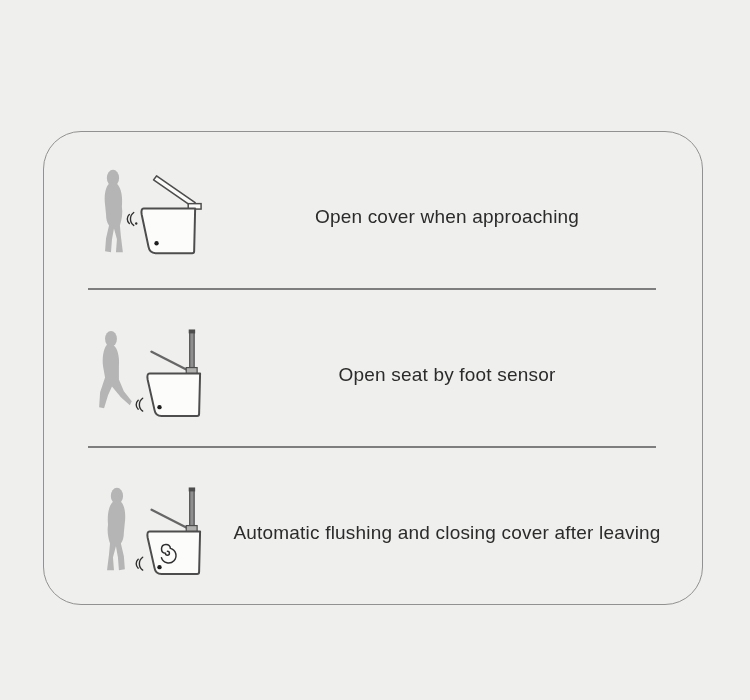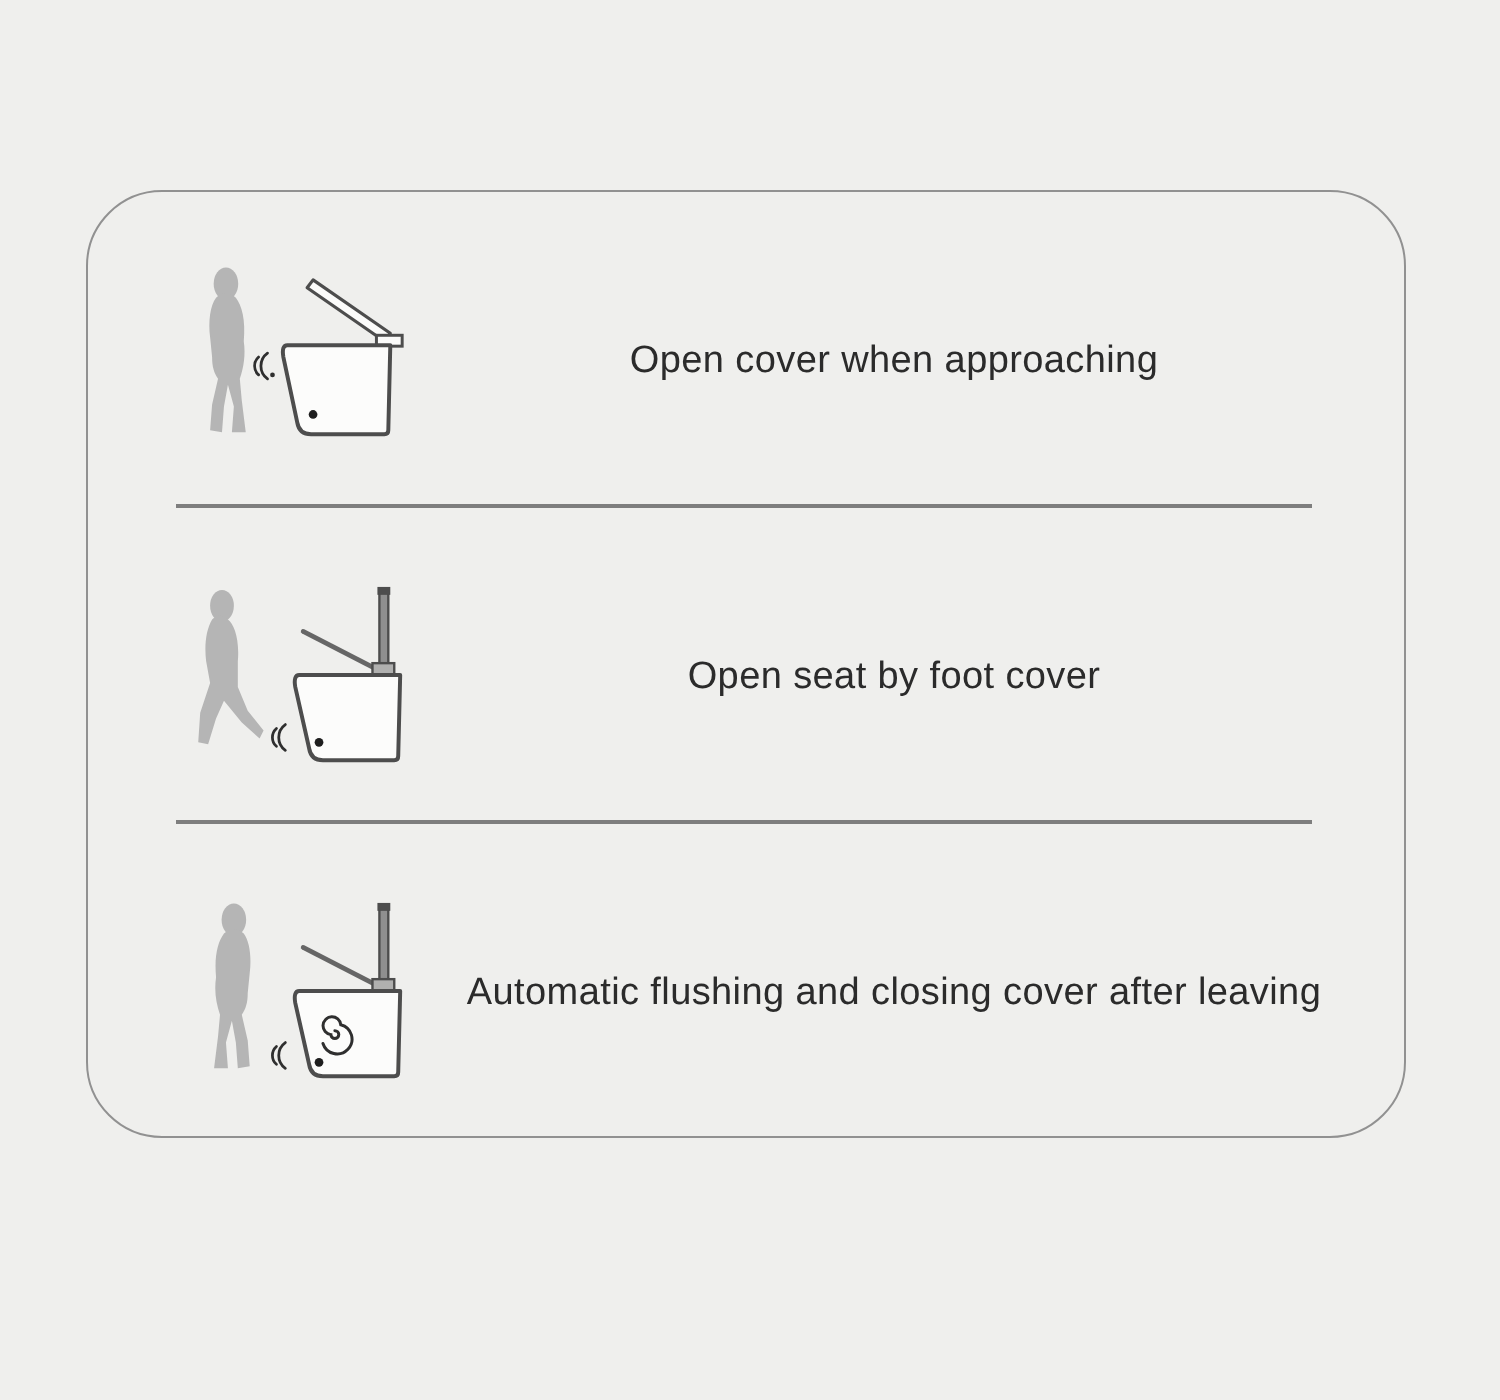--- a/index.html
+++ b/index.html
@@ -4,21 +4,21 @@
 <style>
   html, body { margin: 0; padding: 0; }
   body {
     width: 750px; height: 700px;
     background: #efefed;
     font-family: "Liberation Sans", sans-serif;
     overflow: hidden;
   }
   .page { position: relative; width: 750px; height: 700px; }
   .card {
-    position: absolute; left: 43px; top: 95px;
+    position: absolute; left: 43px; top: 131px;
     width: 660px; height: 474px;
     box-sizing: border-box;
     border: 1px solid #919191;
     border-radius: 38px;
     display: flex; flex-direction: column;
     overflow: hidden;
   }
   .feature-row {
     flex: 1 1 0;
     display: flex;
@@ -106,21 +106,21 @@
             <path d="M52,48 L103,48 L102,89 Q102,91 100,91 L64,91 Q58,91 57,85 L50,54 Q49,48 52,48 Z" fill="#fcfcfb" stroke="#4d4d4d" stroke-width="2" stroke-linejoin="round"></path>
 
             <g fill="none" stroke="#2f2f2f" stroke-width="1.4" stroke-linecap="round">
               <path d="M45,73 a8,8 0 0,0 0,13"></path>
               <path d="M40.5,75 a6,6 0 0,0 0,9"></path>
             </g>
             <circle cx="62" cy="82" r="2.2" fill="#1e1e1e"></circle>
           </svg>
         </div>
         <div class="caption">
-          <div>Open seat by foot cover</div>
+          <div>Open seat by foot sensor</div>
         </div>
       </div>
     </section>
 
     <div class="divider"></div>
 
     <section class="feature-row">
       <div class="row-inner">
         <div class="icon-wrap">
           <svg viewBox="0 0 125 100" width="124" height="99">

